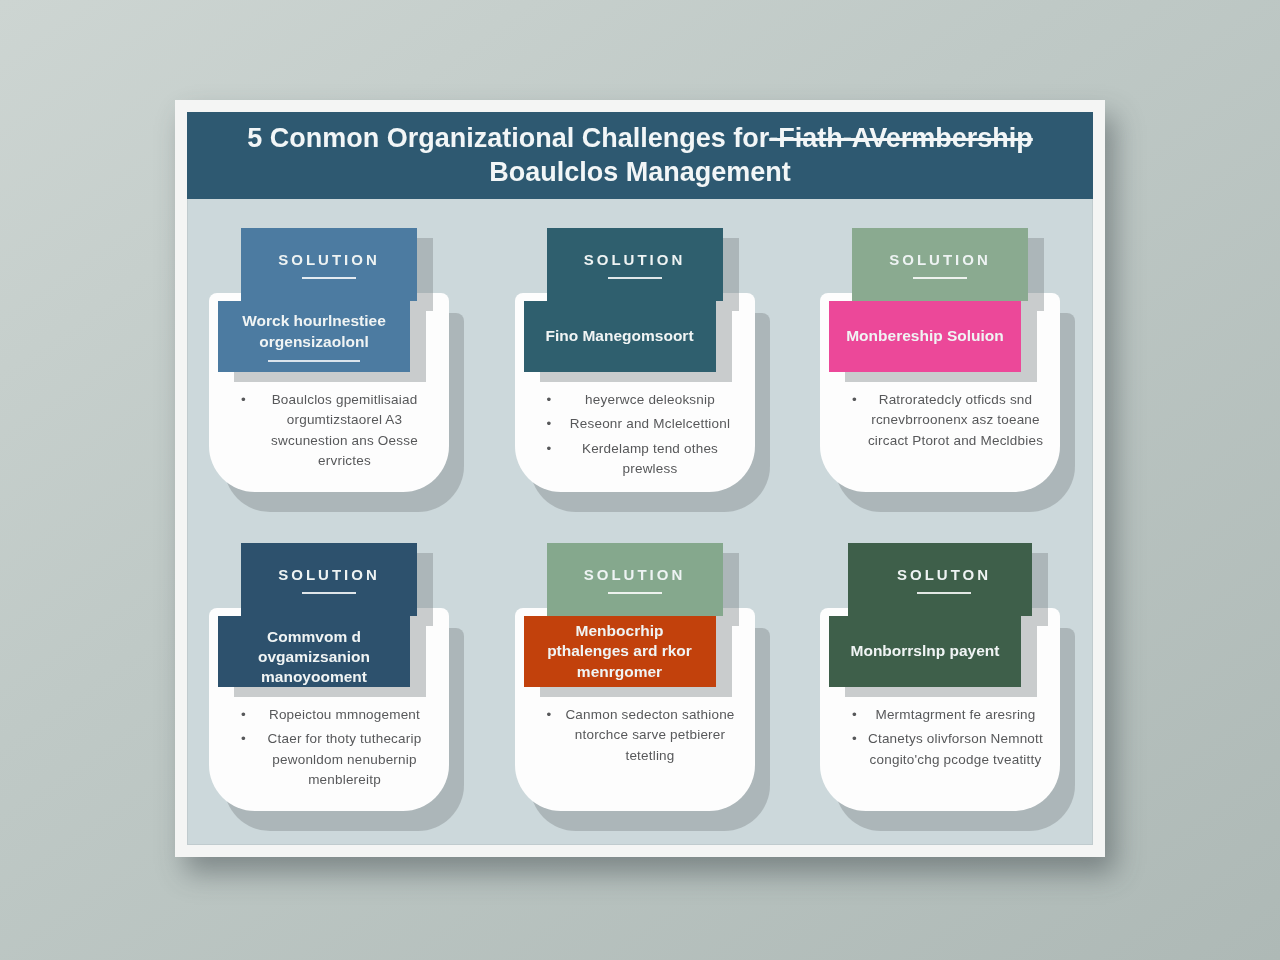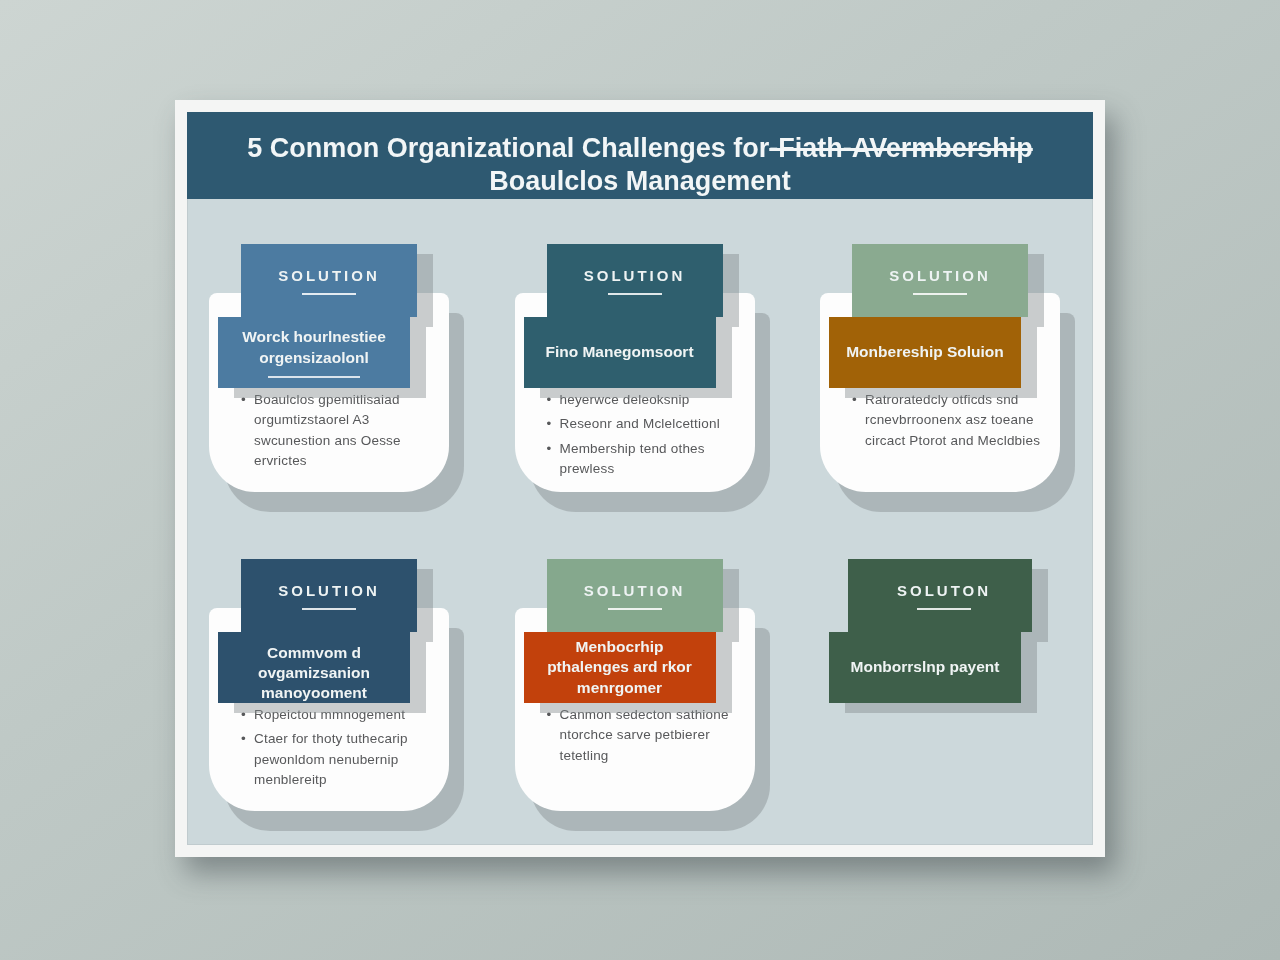--- a/index.html
+++ b/index.html
@@ -7,42 +7,42 @@
     width:1280px;height:960px;position:relative;overflow:hidden;
     background:linear-gradient(145deg,#cdd5d2 0%,#bfc9c6 40%,#aeb9b6 100%);
     font-family:"Liberation Sans",sans-serif;
   }
   .frame{
     position:absolute;left:175px;top:100px;width:906px;height:733px;
     background:#ccd8db;border:12px solid #f4f5f4;
     box-shadow:10px 16px 26px rgba(55,65,68,0.45), inset 0 0 0 1px rgba(0,0,0,0.06);
   }
   .titlebar{
-    height:87px;display:flex;flex-direction:column;align-items:center;justify-content:flex-end;
+    height:87px;display:flex;flex-direction:column;align-items:center;justify-content:center;
     position:relative;
   }
   .title-line{color:#f2f6f7;font-weight:bold;font-size:27px;line-height:1.25;white-space:nowrap;}
   .struck{text-decoration:line-through;text-decoration-thickness:2.5px;}
   .grid{padding:29px 33px 0 22px;display:flex;flex-direction:column;gap:51px;}
   .row{display:flex;justify-content:space-between;}
   .card{position:relative;width:240px;height:264px;}
   .row-2 .card{height:268px;}
   .card-body{
     position:absolute;top:65px;left:0;right:0;bottom:0;
     background:#fdfdfd;border-radius:8px 8px 46px 46px;
     box-shadow:15px 20px 0 rgba(125,132,135,0.40);
   }
   .bullets{
     margin:0;list-style:none;padding:97px 14px 0 32px;
     font-size:13.5px;line-height:1.5;color:#57585a;letter-spacing:0.2px;text-align:left;
   }
-  .bullets li{position:relative;padding-left:13px;margin-bottom:4px;}
+  .bullets li{position:relative;padding-left:13px;margin-bottom:4px;text-align:center;}
   .bullets li::before{content:"\2022";position:absolute;left:0;top:0;}
   .tab{
-    position:absolute;top:16px;left:50%;transform:translateX(-50%);
+    position:absolute;top:0;left:50%;transform:translateX(-50%);
     width:222px;text-align:center;
     filter:drop-shadow(16px 10px 0 rgba(128,136,139,0.42));
   }
   .tab-top{
     width:176px;height:73px;margin:0 auto;
     display:flex;flex-direction:column;align-items:center;justify-content:center;gap:9px;
   }
   .tab-label{color:#eef3f3;font-weight:bold;font-size:15px;letter-spacing:3px;}
   .tab-divider{display:block;width:54px;height:2px;background:rgba(255,255,255,0.85);}
   .tab-banner{
@@ -82,21 +82,21 @@
             <span class="banner-divider"></span>
           </div>
         </div>
       </div>
 
       <div class="card">
         <div class="card-body">
           <ul class="bullets">
             <li>heyerwce deleoksnip</li>
             <li>Reseonr and Mclelcettionl</li>
-            <li>Membership tend othes prewless</li>
+            <li>Kerdelamp tend othes prewless</li>
           </ul>
         </div>
         <div class="tab">
           <div class="tab-top" style="background-color: rgb(47, 95, 110);">
             <span class="tab-label">SOLUTION</span>
             <span class="tab-divider"></span>
           </div>
           <div class="tab-banner" style="background-color: rgb(47, 95, 110);">
             <span class="banner-text">Fino Manegomsoort</span>
 
@@ -108,21 +108,21 @@
         <div class="card-body">
           <ul class="bullets">
             <li>Ratroratedcly otficds snd rcnevbrroonenx asz toeane circact Ptorot and Mecldbies</li>
           </ul>
         </div>
         <div class="tab">
           <div class="tab-top" style="background-color: rgb(138, 170, 144);">
             <span class="tab-label">SOLUTION</span>
             <span class="tab-divider"></span>
           </div>
-          <div class="tab-banner" style="background-color: #a16207;">
+          <div class="tab-banner" style="background-color: #ec4899;">
             <span class="banner-text">Monbereship Soluion</span>
 
           </div>
         </div>
       </div>
 
     </div>
 
     <div class="row row-2">
 
@@ -157,20 +157,26 @@
             <span class="tab-divider"></span>
           </div>
           <div class="tab-banner" style="background-color: #c2410c;">
             <span class="banner-text">Menbocrhip pthalenges ard rkor menrgomer</span>
 
           </div>
         </div>
       </div>
 
       <div class="card">
+        <div class="card-body">
+          <ul class="bullets">
+            <li>Mermtagrment fe aresring</li>
+            <li>Ctanetys olivforson Nemnott congito'chg pcodge tveatitty</li>
+          </ul>
+        </div>
         <div class="tab">
           <div class="tab-top" style="background-color: rgb(62, 95, 74); padding-left: 8px;">
             <span class="tab-label">SOLUTON</span>
             <span class="tab-divider"></span>
           </div>
           <div class="tab-banner" style="background-color: rgb(62, 95, 74);">
             <span class="banner-text">Monborrslnp payent</span>
 
           </div>
         </div>

